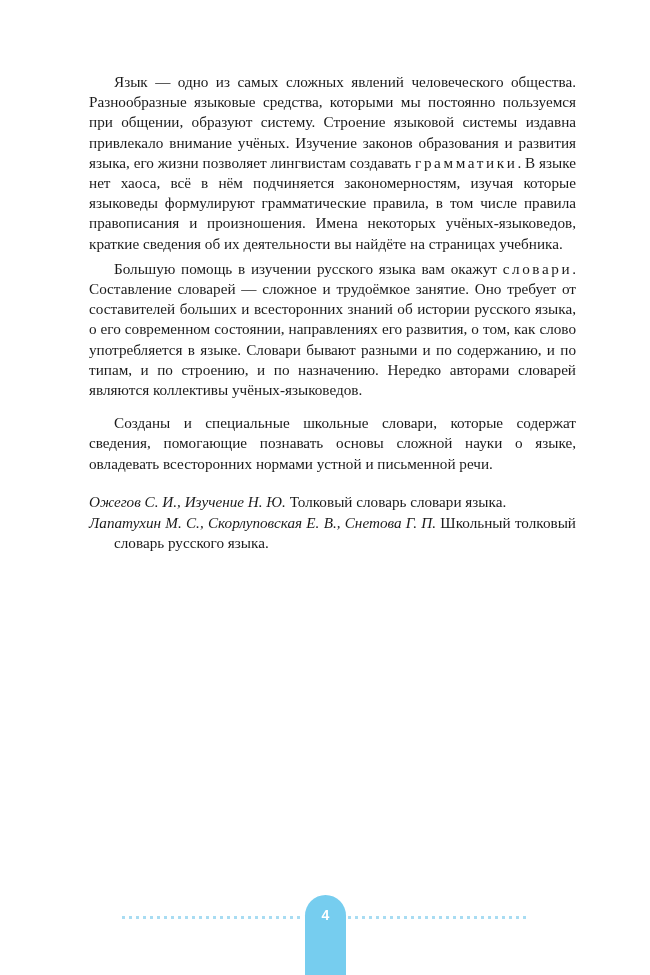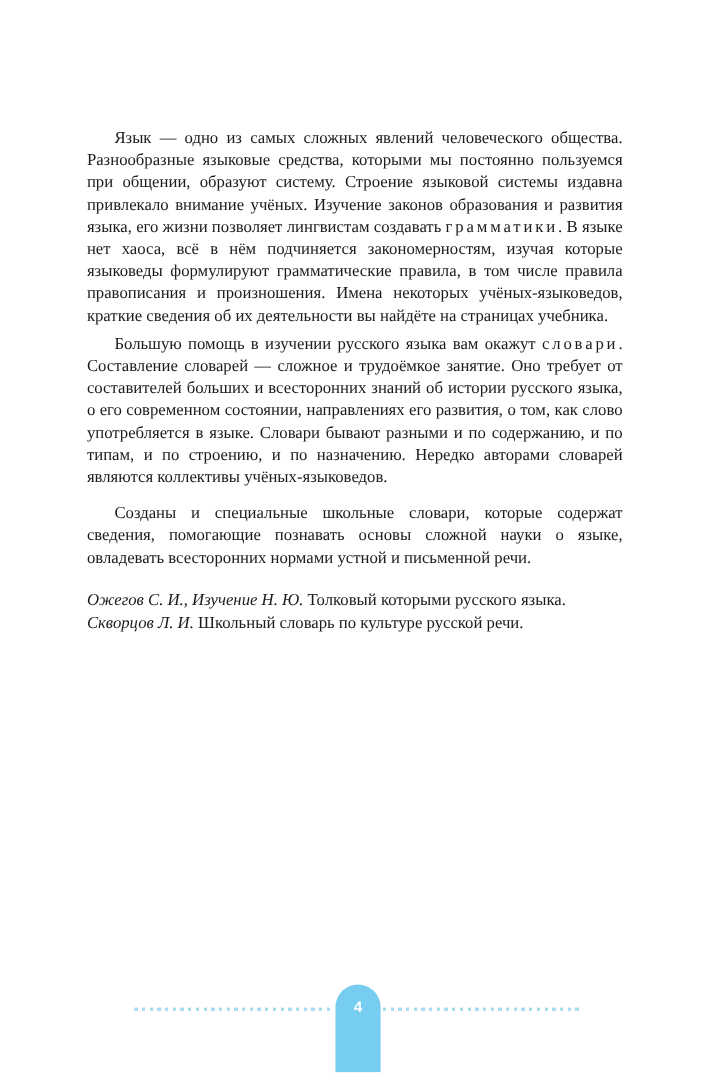--- a/index.html
+++ b/index.html
@@ -11,24 +11,23 @@
     position: relative;
     width: 650px;
     height: 975px;
     background: #ffffff;
     overflow: hidden;
     font-family: "Liberation Serif", "DejaVu Serif", serif;
     color: #1a1a1a;
   }
   .content {
     position: absolute;
-    left: 79px;
+    left: 89px;
     top: 72px;
     width: 487px;
-    margin-top: 44px;
   }
   p.body-par {
     margin: 0;
     font-size: 15.2px;
     line-height: 20.2px;
     text-align: justify;
     text-indent: 25px;
     hyphens: manual;
     -webkit-hyphens: manual;
   }
@@ -102,22 +101,22 @@
 
 <div class="page">
 
   <div class="content">
 
     <p class="body-par" id="par-1"><span>Язык — одно из самых сложных явлений человеческого общества. Разнообразные языковые средства, которыми мы постоянно пользуемся при общении, образуют систему. Строение языковой системы издавна привлекало внимание учёных. Изучение законов образования и развития языка, его жизни позволяет лингвистам создавать </span><span class="spaced">грамматики</span><span>. В языке нет хаоса, всё в нём подчиняется закономерностям, изучая которые языковеды формулируют грамматические правила, в том числе правила правописания и произношения. Имена некоторых учёных-языковедов, краткие сведения об их деятельности вы найдёте на страницах учебника.</span></p>
     <p class="body-par gap-small" id="par-2"><span>Большую помощь в изучении русского языка вам окажут </span><span class="spaced">словари</span><span>. Составление словарей — сложное и трудоёмкое занятие. Оно требует от составителей больших и всесторонних знаний об истории русского языка, о его современном состоянии, направлениях его развития, о том, как слово употребляется в языке. Словари бывают разными и по содержанию, и по типам, и по строению, и по назначению. Нередко авторами словарей являются коллективы учёных-языковедов.</span></p>
     <p class="body-par gap-large" id="par-3"><span>Созданы и специальные школьные словари, которые содержат сведения, помогающие познавать основы сложной науки о языке, овладевать всесторонних нормами устной и письменной речи.</span></p>
 
     <div class="biblio" id="biblio-list">
-        <p class="biblio-entry"><span class="author">Ожегов С. И., Изучение Н. Ю.</span><span> Толковый которыми русского языка.</span></p>
-        <p class="biblio-entry"><span class="author">Скворцов Л. И.</span><span> Школьный словарь по культуре русской речи.</span></p>
+        <p class="biblio-entry"><span class="author">Ожегов С. И., Изучение Н. Ю.</span><span> Толковый словарь словари языка.</span></p>
+        <p class="biblio-entry"><span class="author">Лапатухин М. С., Скорлуповская Е. В., Снетова Г. П.</span><span> Школьный толковый словарь русского языка.</span></p>
       </div>
 
   </div>
 
   <div class="footer">
     <div class="dots dots-left"></div>
     <div class="dots dots-right"></div>
     <div class="page-tab">
       <span class="num">4</span>
     </div>

